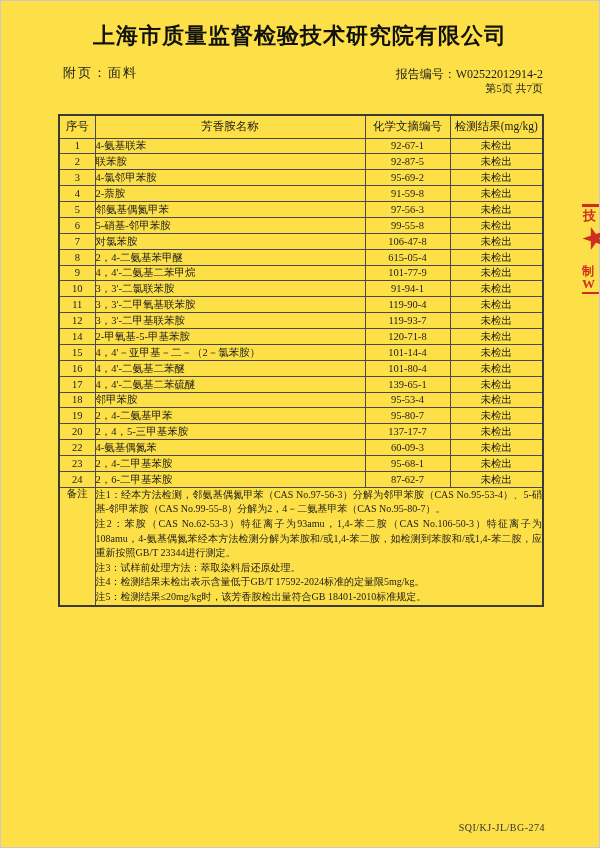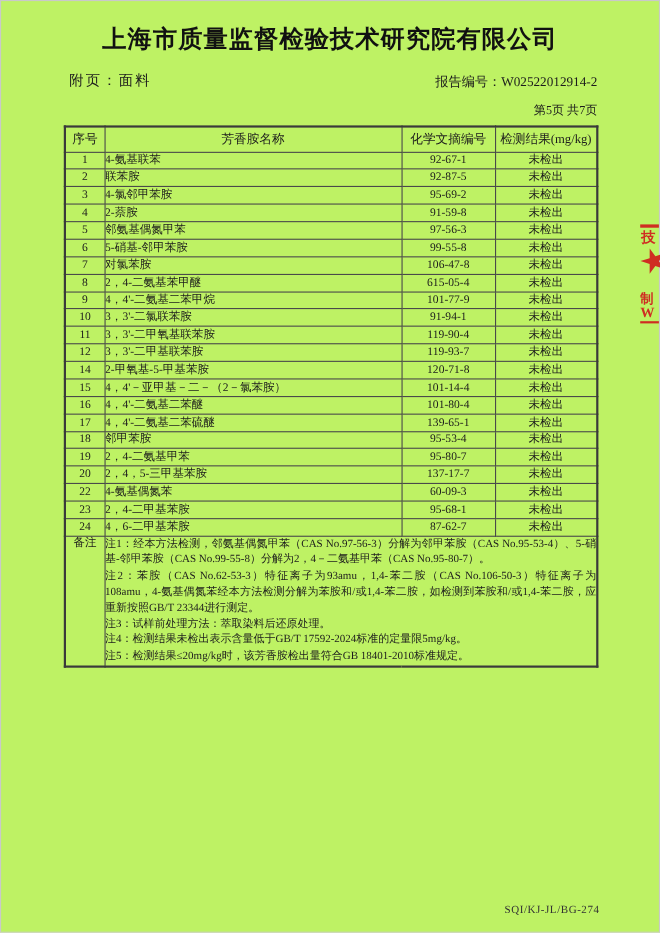--- a/index.html
+++ b/index.html
@@ -1,26 +1,26 @@
 <!DOCTYPE html>
 <html><head>
 <meta charset="utf-8">
 <style>
   * { margin:0; padding:0; box-sizing:border-box; }
   html,body { width:600px; height:848px; background:#fff; }
   body { position:relative; overflow:hidden;
          font-family:"Liberation Serif","DejaVu Serif",serif; color:#1c1c1c; }
-  .page { position:absolute; inset:0; border:1px solid #c9c9c9; background:#bef264; }
+  .page { position:absolute; inset:0; border:1px solid #c9c9c9; background:#fde047; }
 
   .org-title { position:absolute; top:20px; left:0; width:100%; text-align:center;
                font-size:22px; font-weight:bold; letter-spacing:1px; color:#111; }
 
   .attach-line { position:absolute; top:63px; left:62px; font-size:13px; letter-spacing:2px;font-family:Liberation Mono, monospace; }
   .report-no   { position:absolute; top:65px; right:56px; font-size:12px; }
-  .page-info   { position:absolute; top:80px; right:56px; font-size:11px;margin-top:12px; }
+  .page-info   { position:absolute; top:80px; right:56px; font-size:11px; }
 
   .table-title { position:absolute; top:90px; left:0; width:100%; text-align:center;
                  font-size:16px; font-weight:bold; letter-spacing:1.5px; }
 
   table.results { position:absolute; top:113px; left:57px; width:484px;
                   border-collapse:collapse; table-layout:fixed;
                   border:2px solid #3a3a3a; }
   table.results th, table.results td { border:1px solid #4a4a4a; overflow:hidden;
                   white-space:nowrap; }
   table.results th { height:23px; font-size:11.5px; font-weight:normal; text-align:center; }
@@ -200,21 +200,21 @@
           <td class="c3">未检出</td>
         </tr>
         <tr>
           <td class="c0">23</td>
           <td class="c1">2，4-二甲基苯胺</td>
           <td class="c2">95-68-1</td>
           <td class="c3">未检出</td>
         </tr>
         <tr>
           <td class="c0">24</td>
-          <td class="c1">4，6-二甲基苯胺</td>
+          <td class="c1">2，6-二甲基苯胺</td>
           <td class="c2">87-62-7</td>
           <td class="c3">未检出</td>
         </tr>
       </tbody>
     <tbody>
       <tr class="remarks-row">
         <td class="remark-label">备注</td>
         <td class="remark-body" colspan="3">
           <div>
               <div class="remark-line">注1：经本方法检测，邻氨基偶氮甲苯（CAS No.97-56-3）分解为邻甲苯胺（CAS No.95-53-4）、5-硝基-邻甲苯胺（CAS No.99-55-8）分解为2，4－二氨基甲苯（CAS No.95-80-7）。</div>

